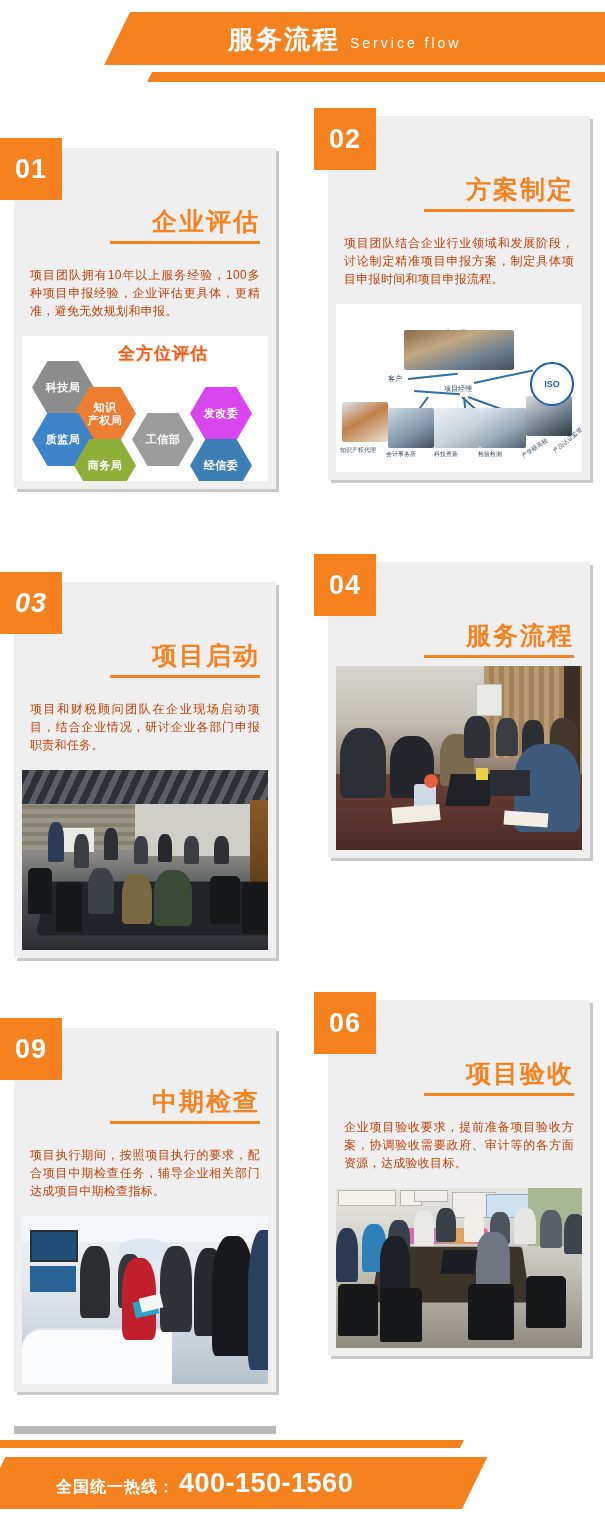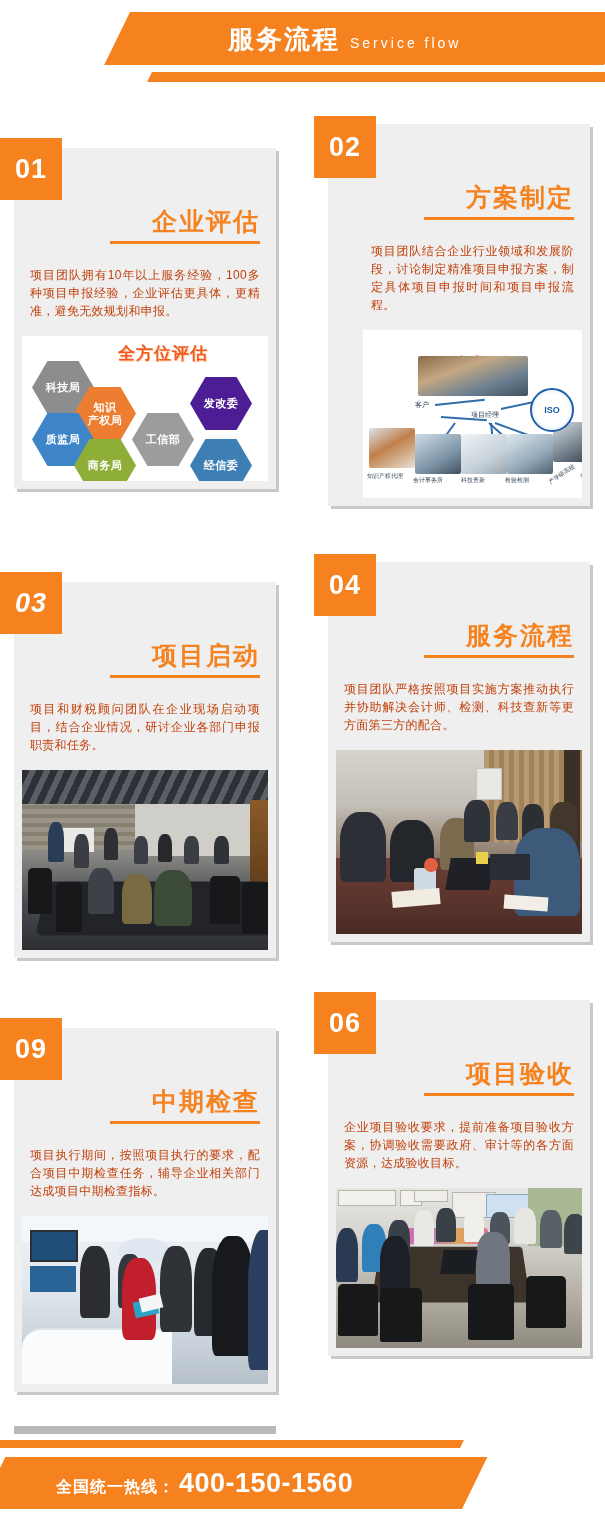--- a/index.html
+++ b/index.html
@@ -255,31 +255,31 @@
             </div>
           <div class="hex" style="left:10px;  top:76px; background:#3d85c8;">
               <span>质监局</span>
             </div>
           <div class="hex" style="left:52px;  top:102px;background:#8FAE38;">
               <span>商务局</span>
             </div>
           <div class="hex" style="left:110px; top:76px; background:#9c9c9c;">
               <span>工信部</span>
             </div>
-          <div class="hex" style="left:168px; top:40px; background:#4c1d95;">
+          <div class="hex" style="left:168px; top:50px; background:#d946ef;">
               <span>发改委</span>
             </div>
           <div class="hex" style="left:168px; top:102px;background:#3d7fb5;">
               <span>经信委</span>
             </div>
         </div>
       </div>
     </div>
 
-    <div class="card right" style="top:12px;padding-left:27px;">
+    <div class="card right" style="top:4px;">
       <div class="badge" style="top:-8px;">02</div>
       <div class="card-head">
         <div class="card-title">方案制定</div>
         <div class="title-rule"></div>
       </div>
       <div class="card-body">项目团队结合企业行业领域和发展阶段，讨论制定精准项目申报方案，制定具体项目申报时间和项目申报流程。</div>
       <div class="card-media">
         <div class="onestop">
           <div class="os-title">一站式服务</div>
 
@@ -348,21 +348,20 @@
         </div>
       </div>
     </div>
 
     <div class="card right" style="top:-10px;">
       <div class="badge" style="top:-8px;">04</div>
       <div class="card-head">
         <div class="card-title">服务流程</div>
         <div class="title-rule"></div>
       </div>
-      <div class="card-body">项目团队严格按照项目实施方案推动执行并协助解决会计师、检测、科技查新等更方面第三方的配合。</div>
       <div class="card-media">
         <div class="photo" style="height:184px;background:linear-gradient(180deg,#d7d4cd 0%,#c3bfb6 30%,#8e7a6a 58%,#5a4a40 100%);">
           <div style="position:absolute;right:0;top:0;width:40%;height:92px;background:repeating-linear-gradient(90deg,#b79a72 0 5px,#a08359 5px 10px);"></div>
           <div style="position:absolute;right:2px;top:0;width:16px;height:150px;background:#3b3027;"></div>
           <div style="position:absolute;left:140px;top:18px;width:26px;height:32px;background:#e8e9e4;border:1px solid #c4c5c0;"></div>
           <div style="position:absolute;left:0;top:108px;width:100%;height:76px;background:linear-gradient(180deg,#6d3f36,#4a2b25);"></div>
           <div class="ph-person" style="left:4px;top:62px;width:46px;height:70px;background:#2c2f35;"></div>
           <div class="ph-person" style="left:54px;top:70px;width:44px;height:62px;background:#23262b;"></div>
           <div class="ph-person" style="left:104px;top:68px;width:34px;height:52px;background:#7c6a4e;"></div>
           <div class="ph-person" style="left:128px;top:50px;width:26px;height:42px;background:#2f3238;"></div>

